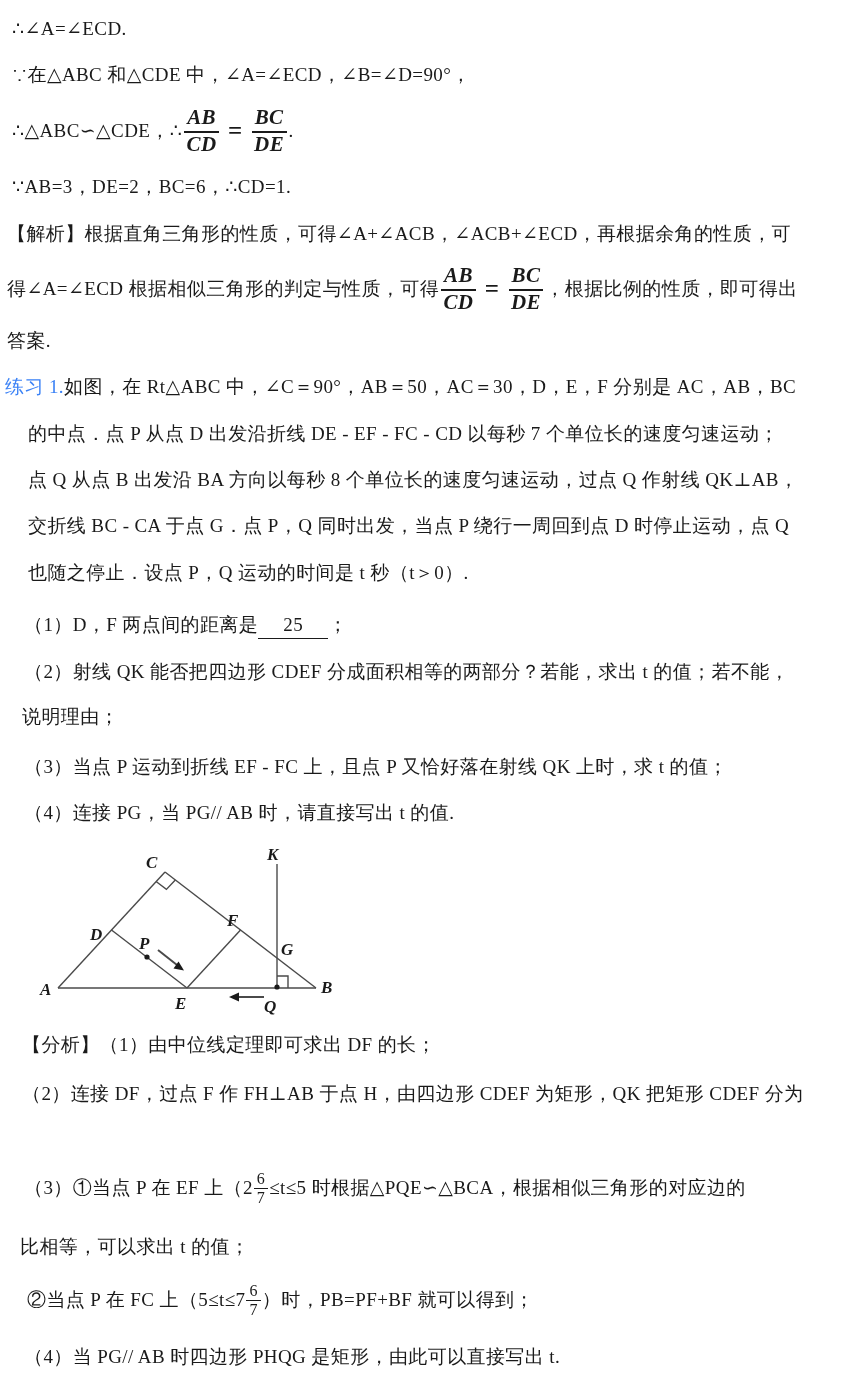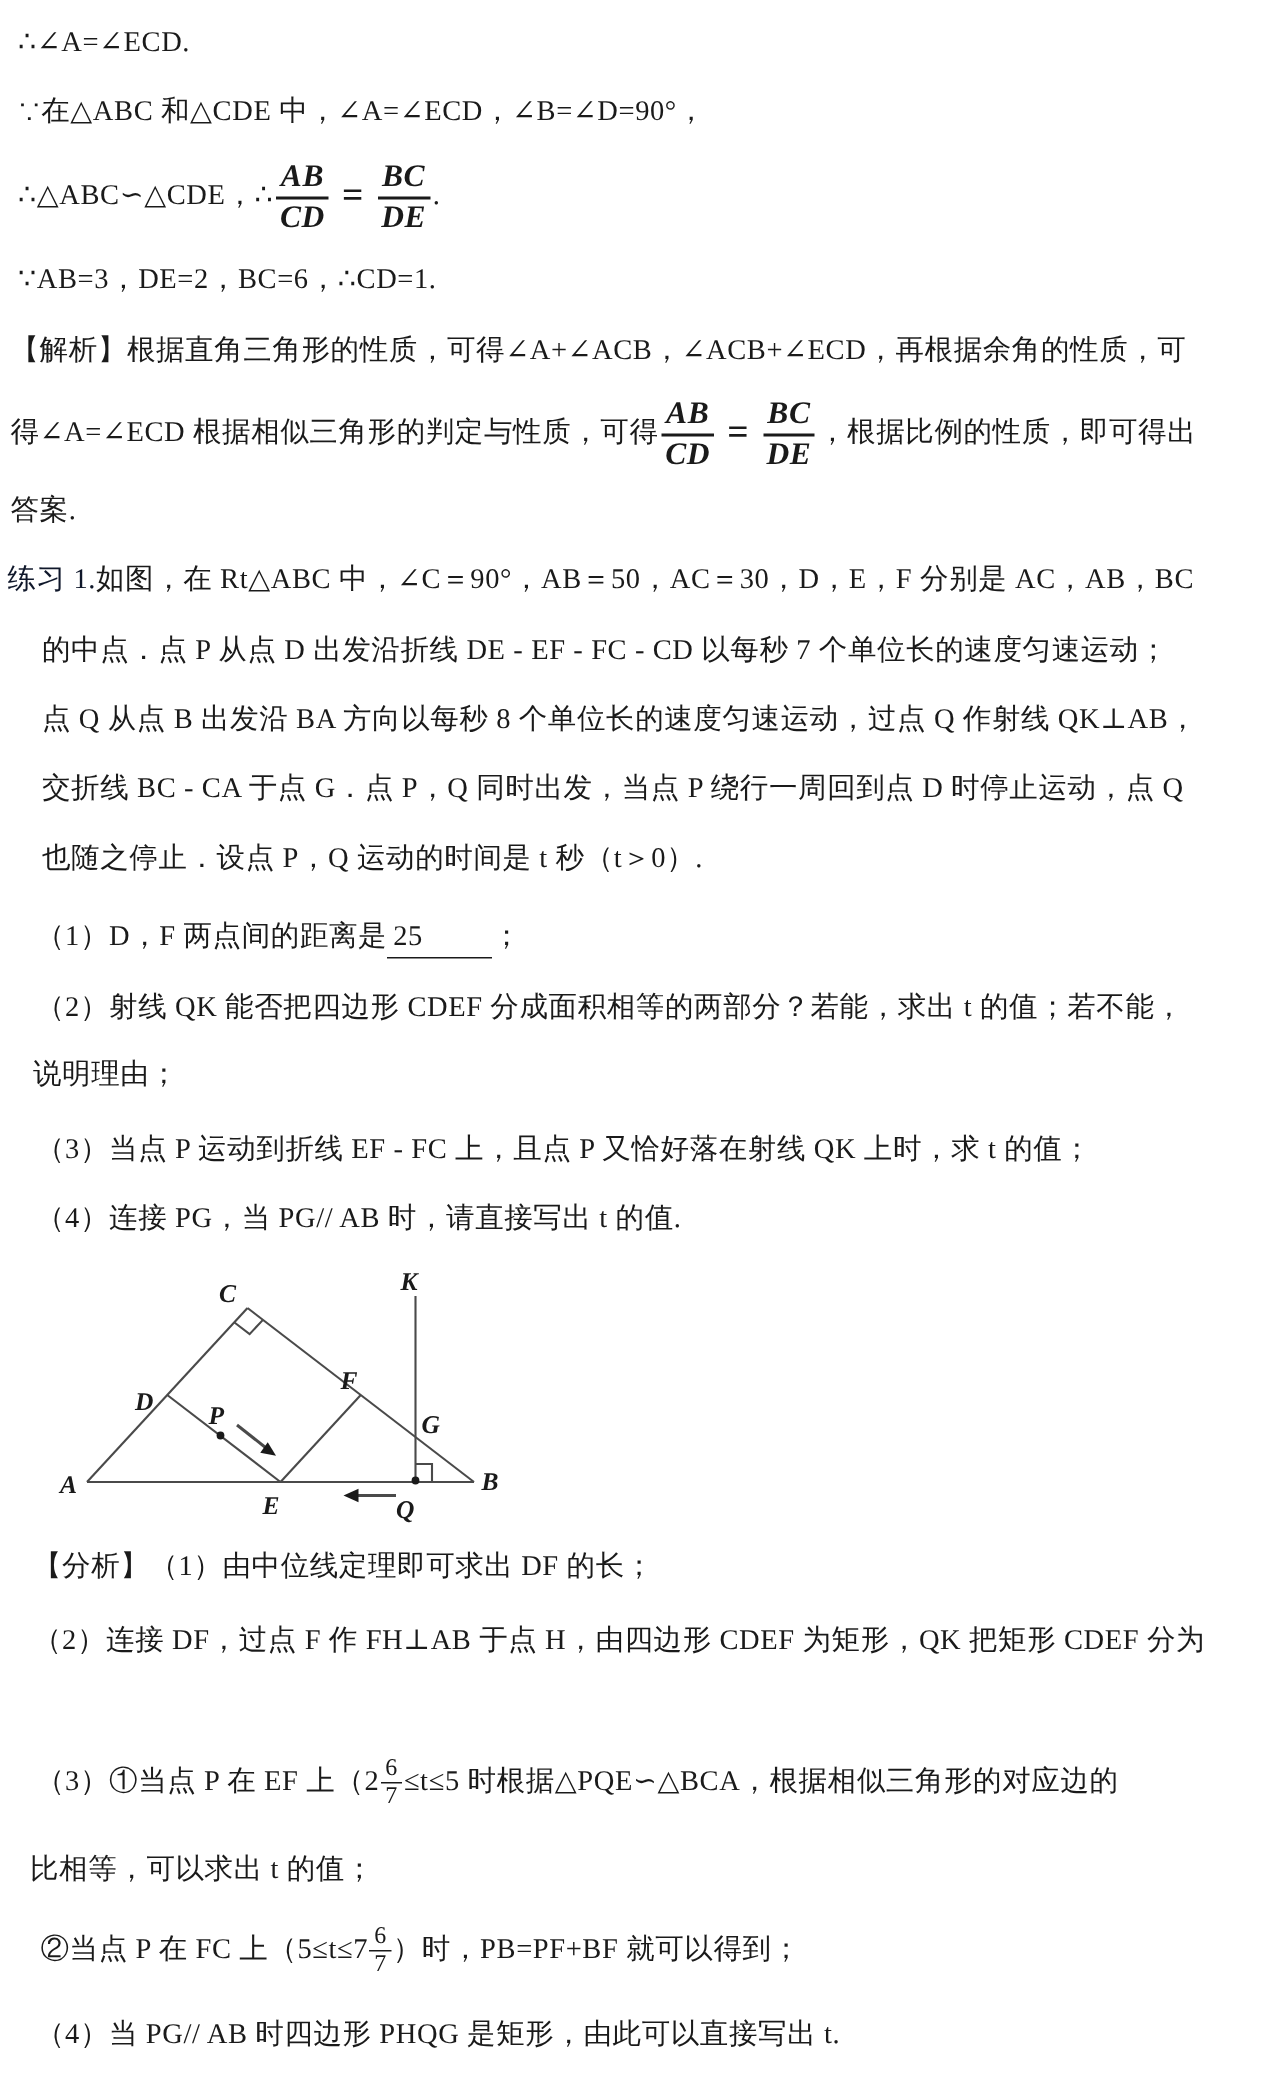--- a/index.html
+++ b/index.html
@@ -13,32 +13,32 @@
     border-radius:31px;
   }
   .ln{
     position:absolute;
     white-space:nowrap;
     font-size:19px;
     line-height:26px;
     letter-spacing:0.4px;
   }
   .fracline{display:flex;align-items:center;}
-  .red{color:#0f172a;}
+  .red{color:#3b82f6;}
   .frac{
     display:inline-flex;flex-direction:column;align-items:center;
     line-height:1.12;margin:0 2px;
   }
   .frac.big{font-size:21px;font-style:italic;font-weight:bold;}
   .frac.big .num{border-bottom:2px solid #1a1a1a;padding:0 3px 1px 3px;font-family:Liberation Serif, serif;}
   .frac.small{font-size:16px;line-height:1.1;margin:0 1px;}
   .frac.small .num{border-bottom:1.5px solid #1a1a1a;padding:0 3px;}
   .bigeq{font-weight:bold;font-size:25px;padding:0 7px;}
   .answer{
-    display:inline-block;min-width:62px;text-align:left;
+    display:inline-block;min-width:62px;text-align:center;
     border-bottom:1.6px solid #1a1a1a;padding:0 4px;
   }
   .figure-svg{position:absolute;left:0;top:830px;}
   .figlabel{
     font-family:"Liberation Serif","DejaVu Serif",serif;
     font-style:italic;font-weight:bold;font-size:17px;fill:#1a1a1a;
   }
   .figstroke{stroke:#4a4a4a;stroke-width:1.4;fill:none;}
   .figfill{fill:#1a1a1a;}
 </style>

